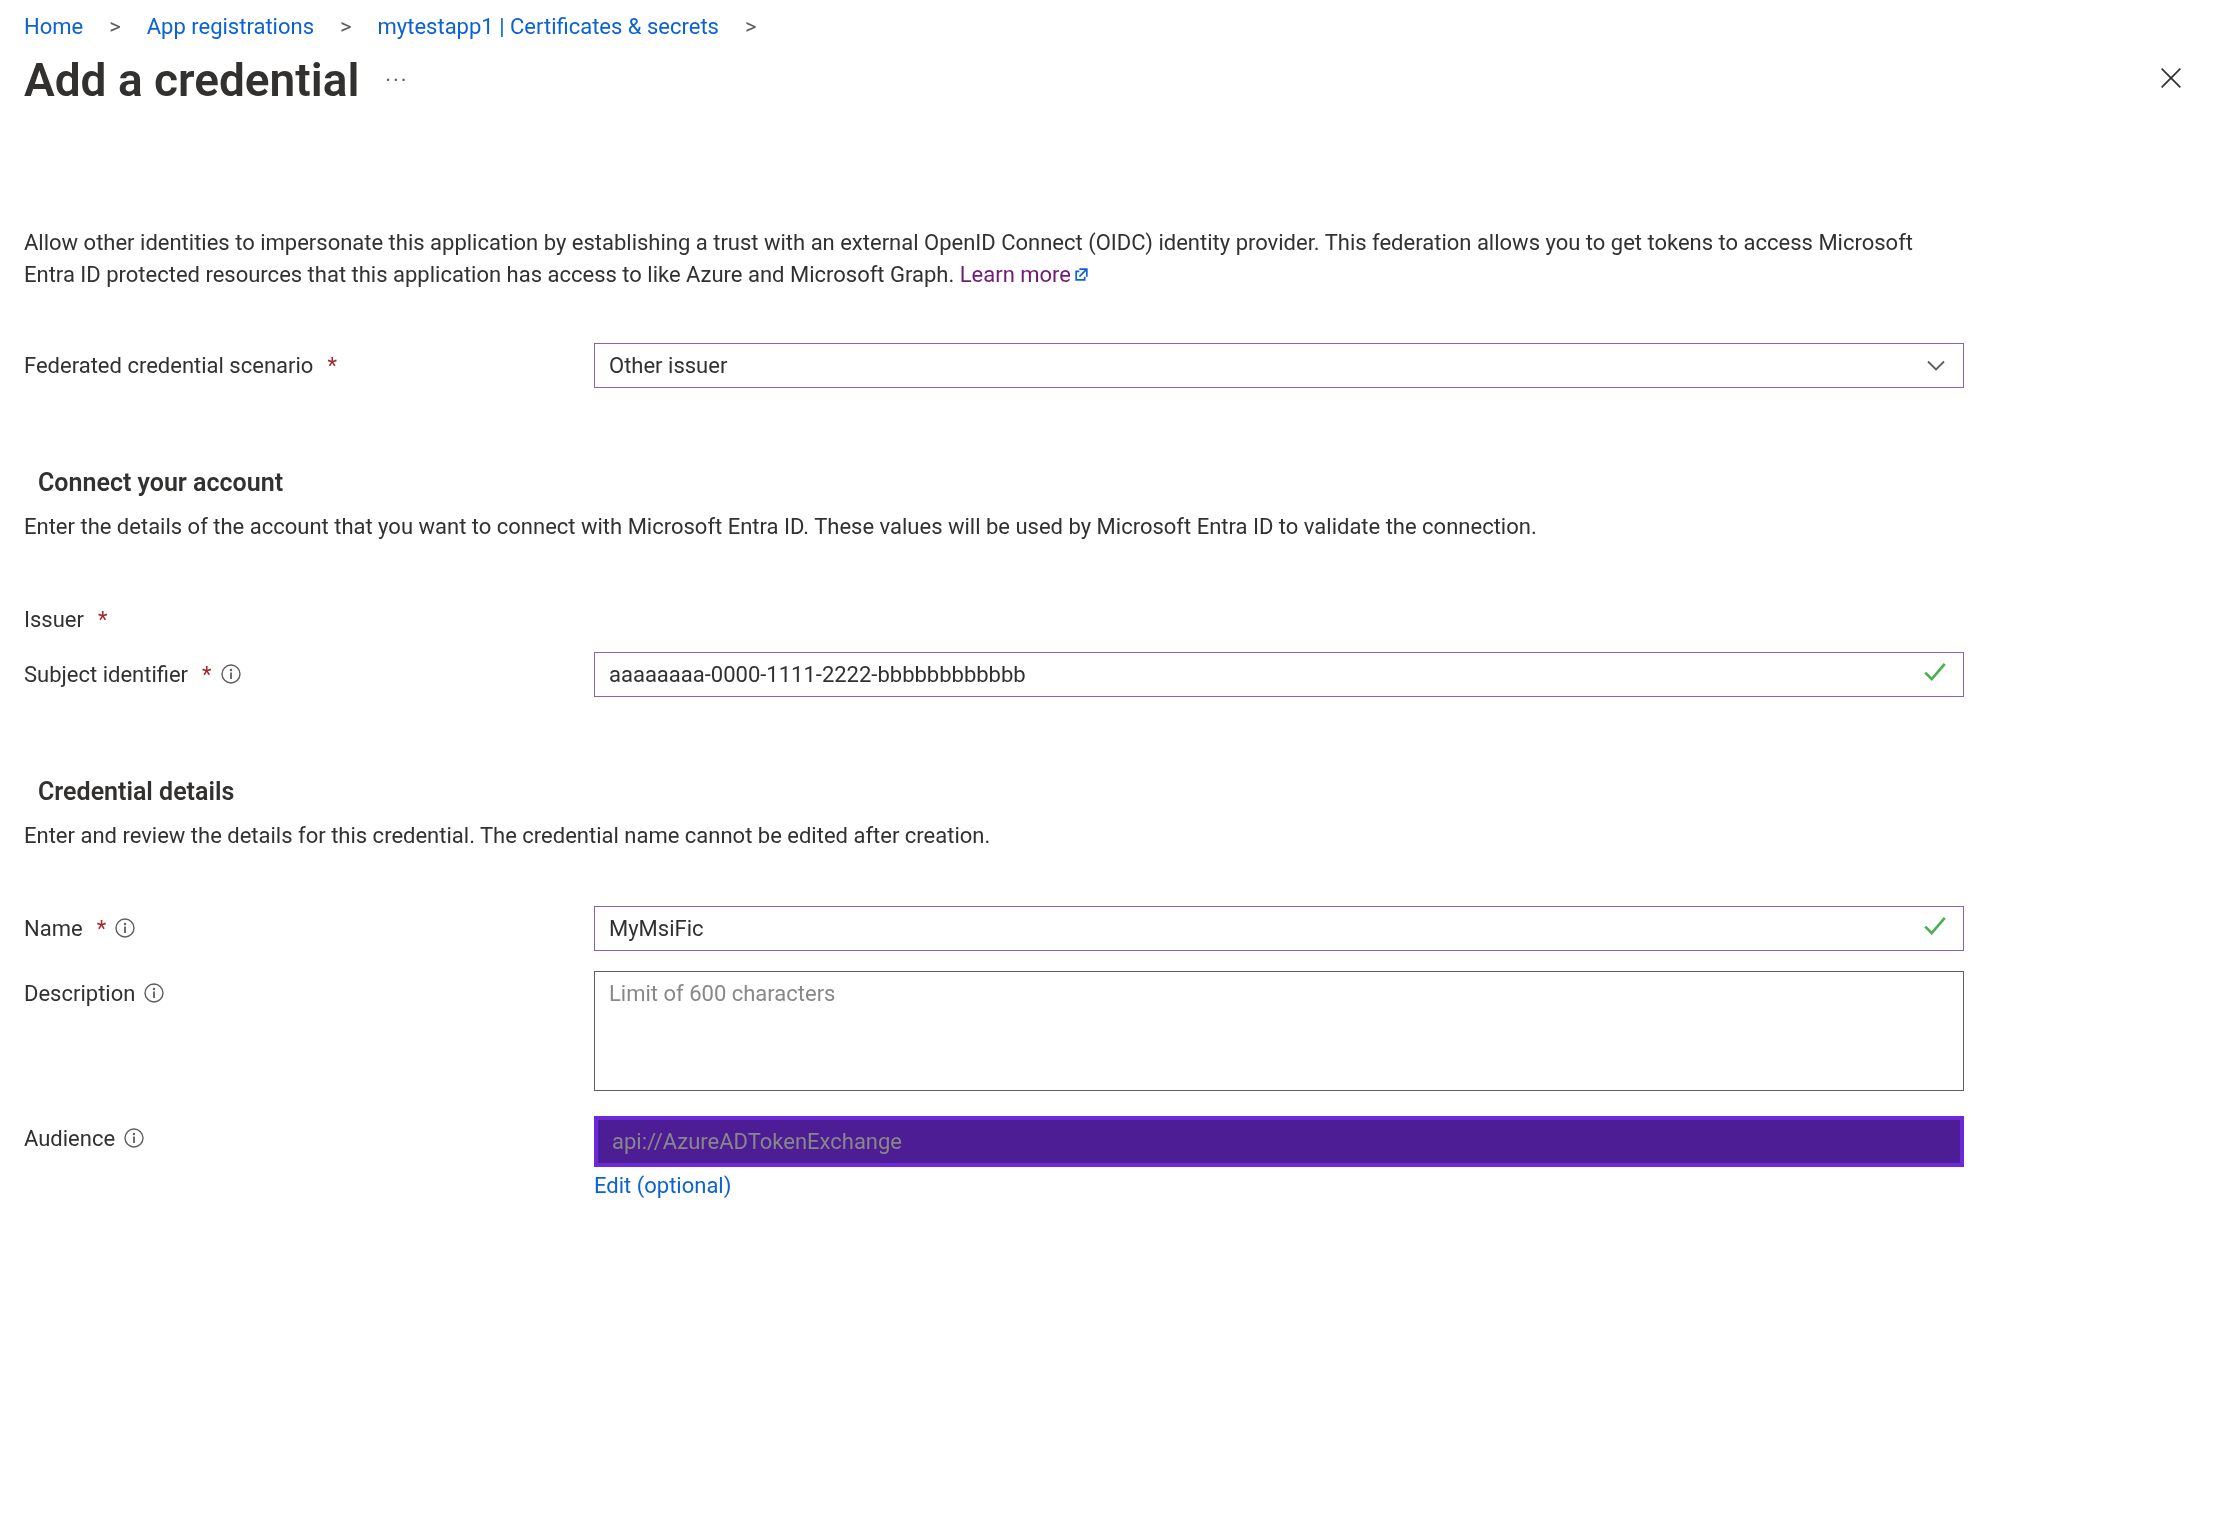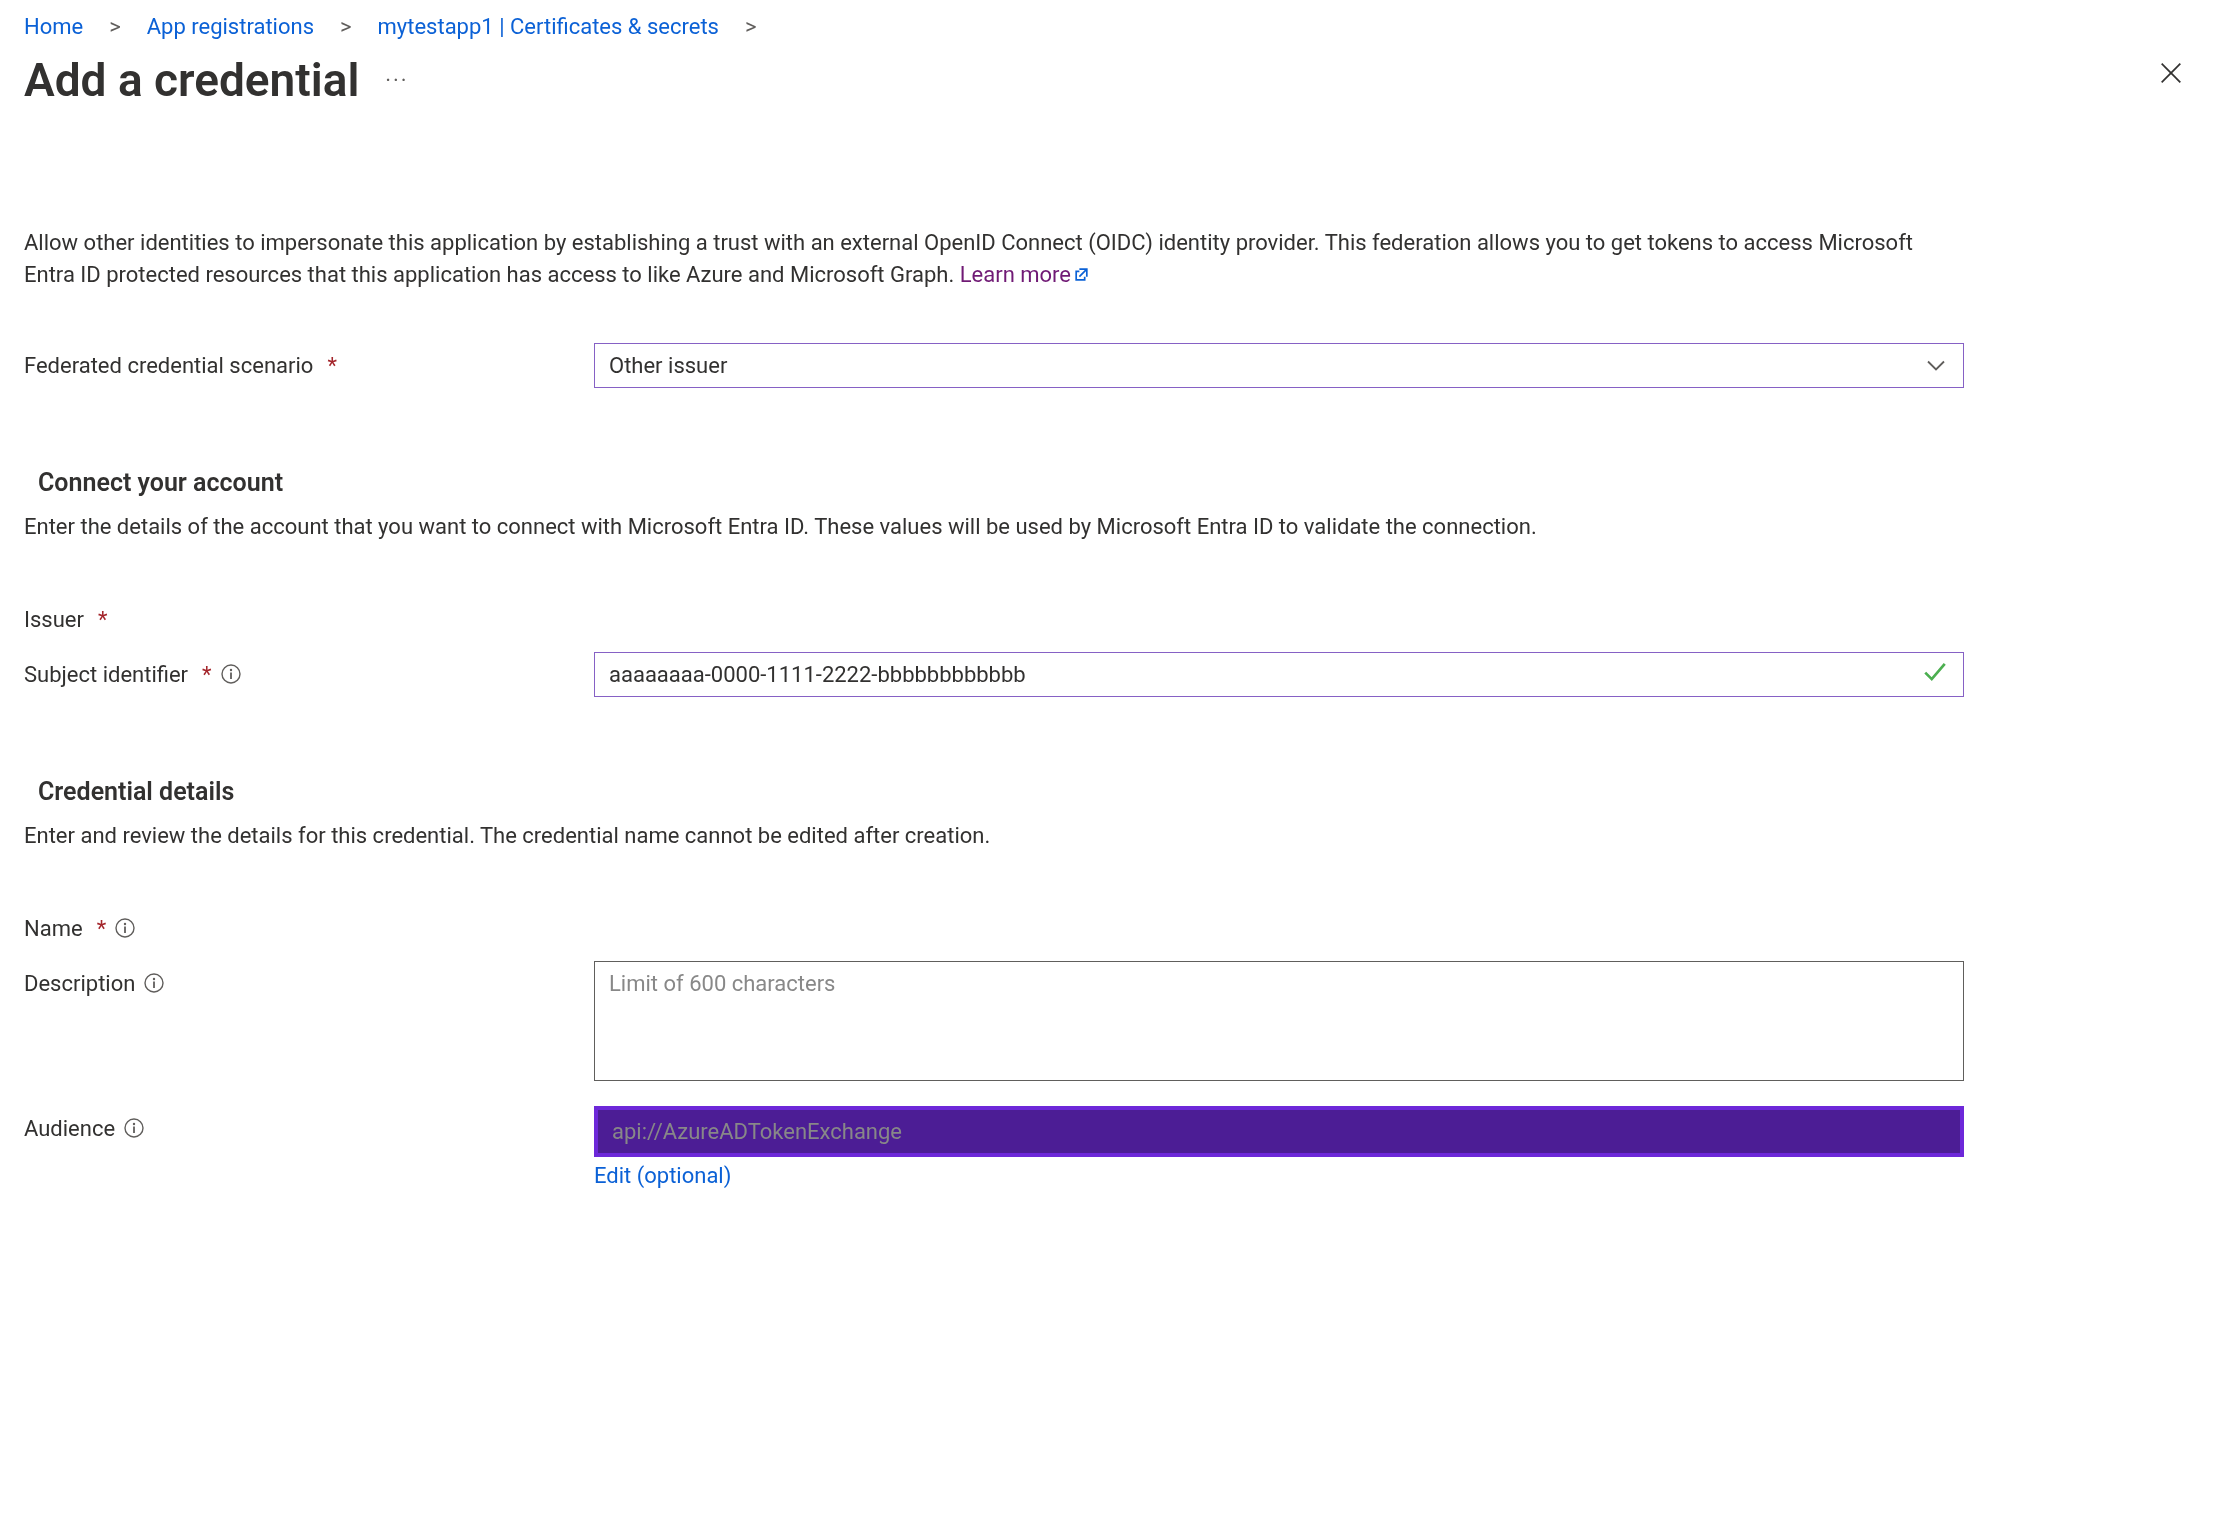--- a/index.html
+++ b/index.html
@@ -8,21 +8,21 @@
     font-family: "Segoe UI", -apple-system, BlinkMacSystemFont, Roboto, "Helvetica Neue", sans-serif;
     font-size: 22px;
     color: #323130;
     padding: 14px 24px;
     background: #fff;
   }
   .breadcrumb { display: flex; align-items: center; gap: 26px; font-size: 22px; margin-bottom: 14px; }
   .breadcrumb a { color: #0b61d6; text-decoration: none; cursor: pointer; }
   .breadcrumb .sep { color: #605e5c; }
   
-  .title-row { display: flex; align-items: flex-start; justify-content: space-between; margin-bottom: 120px; }
+  .title-row { display: flex; align-items: center; justify-content: space-between; margin-bottom: 120px; }
   .title-left { display: flex; align-items: center; gap: 22px; }
   h1 { font-size: 46px; font-weight: 600; margin: 0; }
   .more-btn { font-size: 22px; color: #605e5c; cursor: pointer; letter-spacing: 2px; padding: 4px; }
   .close-btn { cursor: pointer; color: #323130; padding: 6px; }
   .close-btn svg { width: 28px; height: 28px; }
   
   .intro { max-width: 1900px; line-height: 1.45; margin-bottom: 52px; }
   .link { color: #701a75; text-decoration: none; cursor: pointer; }
   .ext-icon svg { width: 17px; height: 17px; vertical-align: -1px; margin-left: 2px; }
   
@@ -151,20 +151,26 @@
 <div class="field-row">
   <div class="field-label">
     <span>Name</span>
       <span class="req">*</span>
     <span class="info-icon"><svg viewBox="0 0 22 22">
           <circle cx="11" cy="11" r="9" stroke="currentColor" stroke-width="1.4" fill="none"></circle>
           <circle cx="11" cy="7" r="1.2" fill="currentColor"></circle>
           <rect x="10.1" y="9.5" width="1.8" height="6.5" fill="currentColor"></rect>
         </svg></span>
   </div>
+  <div class="field-control">
+    <input type="text" class="text-input validated" value="MyMsiFic" style="">
+    <span class="check-icon"><svg viewBox="0 0 24 20">
+          <path d="M3 11l6 6L21 3" stroke="#4caf50" stroke-width="2.5" fill="none"></path>
+        </svg></span>
+  </div>
 </div>
 
 <div class="field-row">
   <div class="field-label">
     <span>Description</span>
     <span class="info-icon"><svg viewBox="0 0 22 22">
           <circle cx="11" cy="11" r="9" stroke="currentColor" stroke-width="1.4" fill="none"></circle>
           <circle cx="11" cy="7" r="1.2" fill="currentColor"></circle>
           <rect x="10.1" y="9.5" width="1.8" height="6.5" fill="currentColor"></rect>
         </svg></span>

